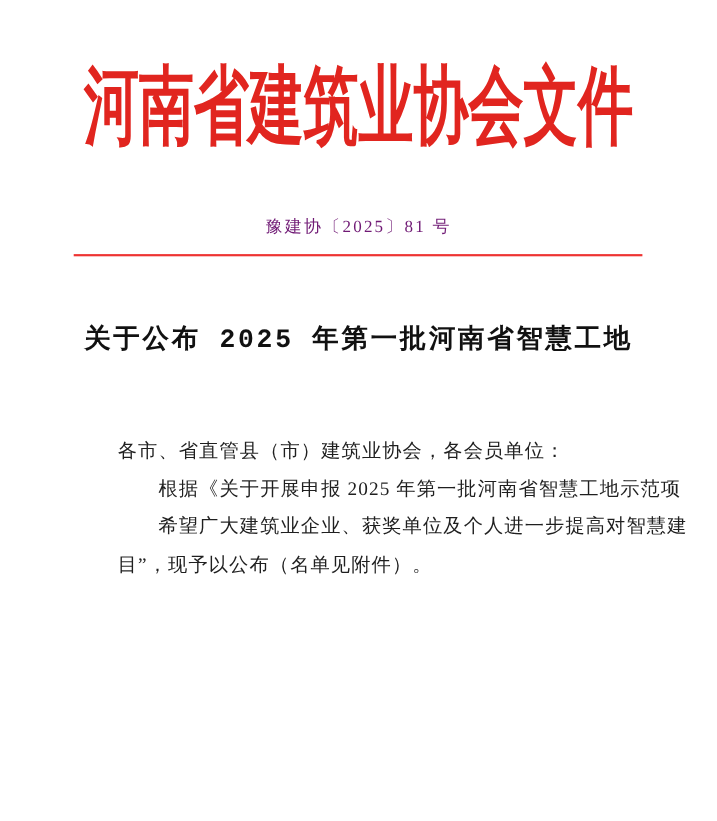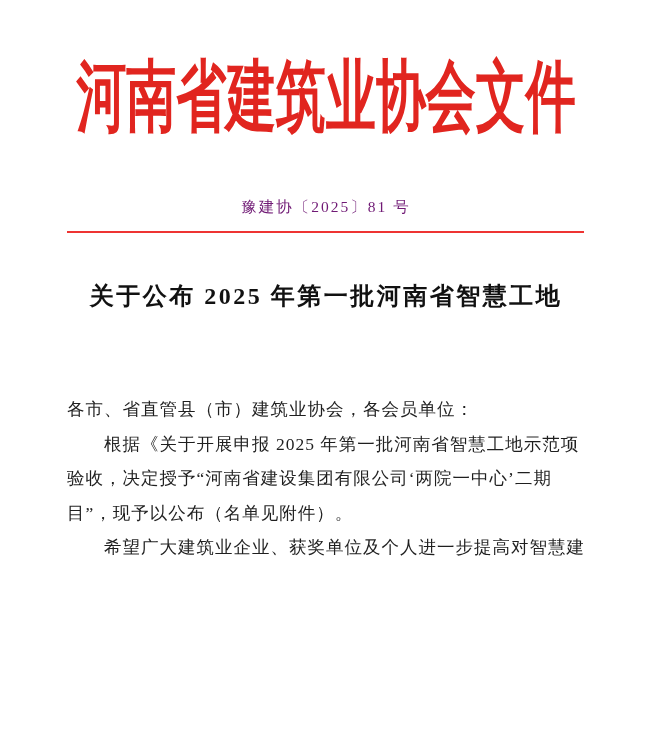--- a/index.html
+++ b/index.html
@@ -47,48 +47,50 @@
     position: absolute;
     top: 231px;
     left: 67px;
     width: 517px;
     height: 2px;
     background: #ee3432;
   }
   
   .doc-title {
     position: absolute;
-    top: 276px;
+    top: 290px;
     left: 0;
     width: 652px;
     text-align: center;
     font-weight: bold;
     font-size: 24px;
     letter-spacing: 2.5px;
     color: #111111;
+    font-family: Liberation Mono, monospace;
   }
   .doc-title .t-line {
     height: 40px;
     line-height: 40px;
     white-space: nowrap;
   }
   
   .body-text {
     position: absolute;
     top: 392px;
     left: 67px;
     width: 520px;
     font-size: 17.5px;
     letter-spacing: 1px;
     color: #1f1f1f;
   }
   .body-text .b-line {
     height: 34.6px;
     line-height: 34.6px;
     white-space: nowrap;
+    margin-left: 40px;
   }
   
   .page-number {
     position: absolute;
     top: 702px;
     right: 84px;
     font-size: 15px;
     line-height: 20px;
     letter-spacing: 6px;
     color: #3a3a3a;
@@ -106,20 +108,19 @@
 
   <div class="red-divider"></div>
 
   <div class="doc-title">
     <div class="t-line">关于公布 2025 年第一批河南省智慧工地</div>
   </div>
 
   <div class="body-text">
     <div class="b-line">各市、省直管县（市）建筑业协会，各会员单位：</div>
     <div class="b-line">　　根据《关于开展申报 2025 年第一批河南省智慧工地示范项</div>
-    <div class="b-line">验收，决定授予“河南省建设集团有限公司‘两院一中心’二期</div>
+    <div class="b-line">　　希望广大建筑业企业、获奖单位及个人进一步提高对智慧建</div>
     <div class="b-line">目”，现予以公布（名单见附件）。</div>
-    <div class="b-line">　　希望广大建筑业企业、获奖单位及个人进一步提高对智慧建</div>
   </div>
 
   <div class="page-number">— 1 —</div>
 
 </div>
 
 </body></html>

